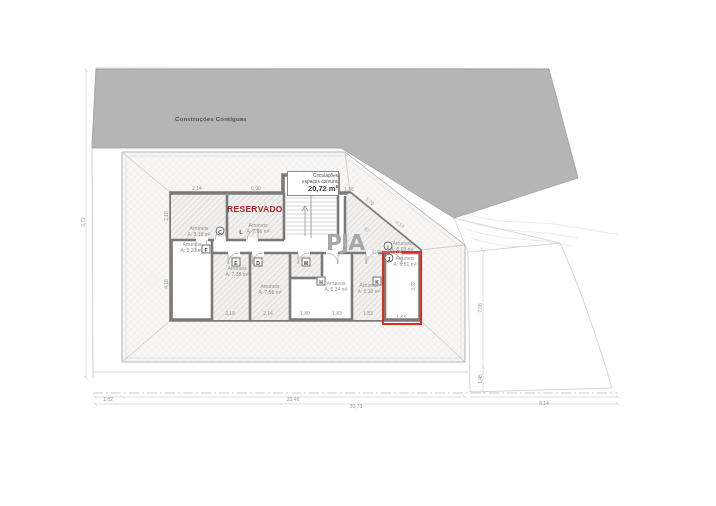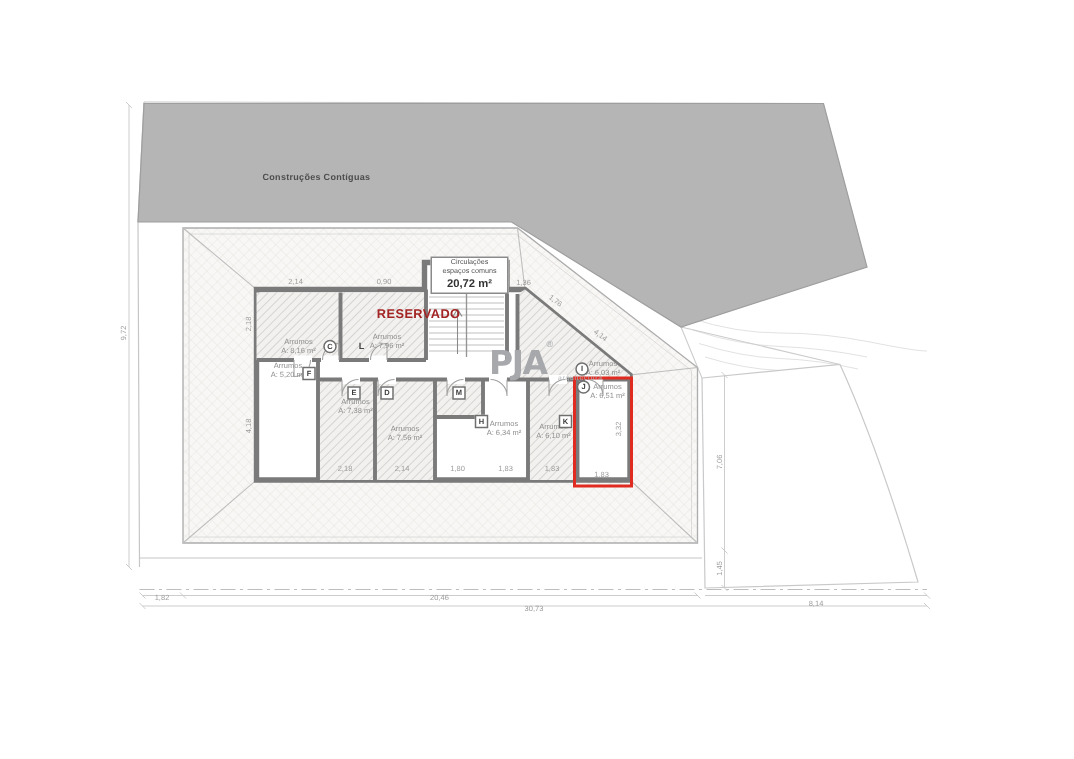--- a/index.html
+++ b/index.html
@@ -12,24 +12,24 @@
   .dim{position:absolute;color:#9c9c9c;font-size:5px;white-space:nowrap;transform:translateX(-50%);}
   .dim.vr{transform:translate(-50%,-50%) rotate(-90deg);}
   .dim.diag{transform:translate(-50%,-50%) rotate(37deg);}
   .marker{position:absolute;width:9px;height:9px;border:0.7px solid #6f6f6f;background:#fff;
           color:#3c3c3c;font-size:5px;font-weight:bold;display:flex;align-items:center;justify-content:center;
           transform:translate(-50%,-50%);box-sizing:border-box;}
   .marker.circle{border-radius:50%;}
   .marker.plain{border:none;background:transparent;font-size:6px;color:#444;}
   #adjacent-label{position:absolute;left:175px;top:116px;font-size:6px;font-weight:bold;color:#4d4d4d;letter-spacing:.2px;}
   #circ-box{position:absolute;left:287px;top:171px;width:52px;border:0.7px solid #8a8a8a;background:#fff;
-            text-align:center;padding:1px 0 2px 0;box-sizing:border-box;}
+            text-align:right;padding:1px 0 2px 0;box-sizing:border-box;}
   #circ-box .c1,#circ-box .c2{display:block;font-size:4.8px;color:#555;line-height:1.15;}
   #circ-box .c3{display:block;font-size:7.5px;font-weight:bold;color:#333;line-height:1.2;}
-  #reservado{position:absolute;left:227px;top:204px;width:80px;text-align:right;
+  #reservado{position:absolute;left:227px;top:204px;width:80px;text-align:left;
              font-size:8.5px;font-weight:bold;color:#a32424;letter-spacing:.3px;}
   #logo{position:absolute;left:326px;top:227px;color:#a6a8ab;}
   #logo .big{font-size:22px;font-weight:800;letter-spacing:-1px;line-height:1;font-family:"DejaVu Sans",sans-serif;}
   #logo sup{font-size:6px;vertical-align:18px;letter-spacing:0;}
   #logo .sub{position:absolute;left:46px;top:22px;font-size:4.5px;color:#b2b4b7;letter-spacing:.5px;}
 </style>
 </head>
 <body>
 
 <div id="canvas">

